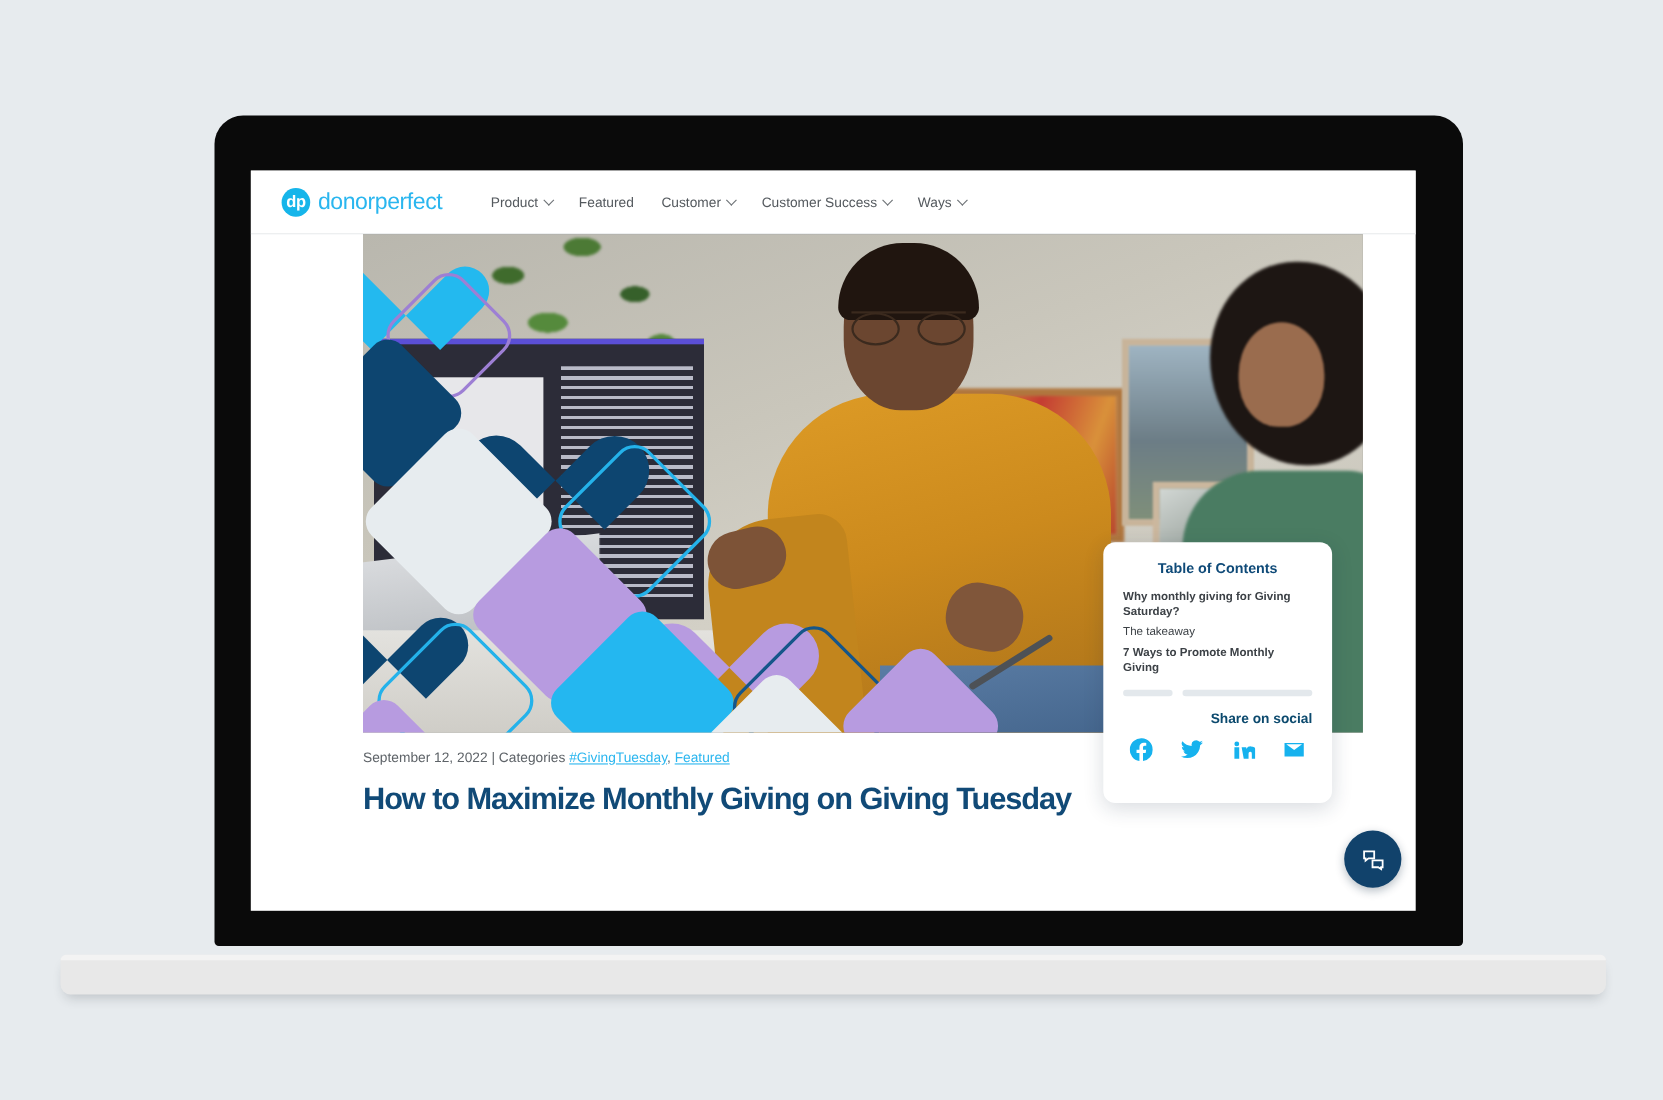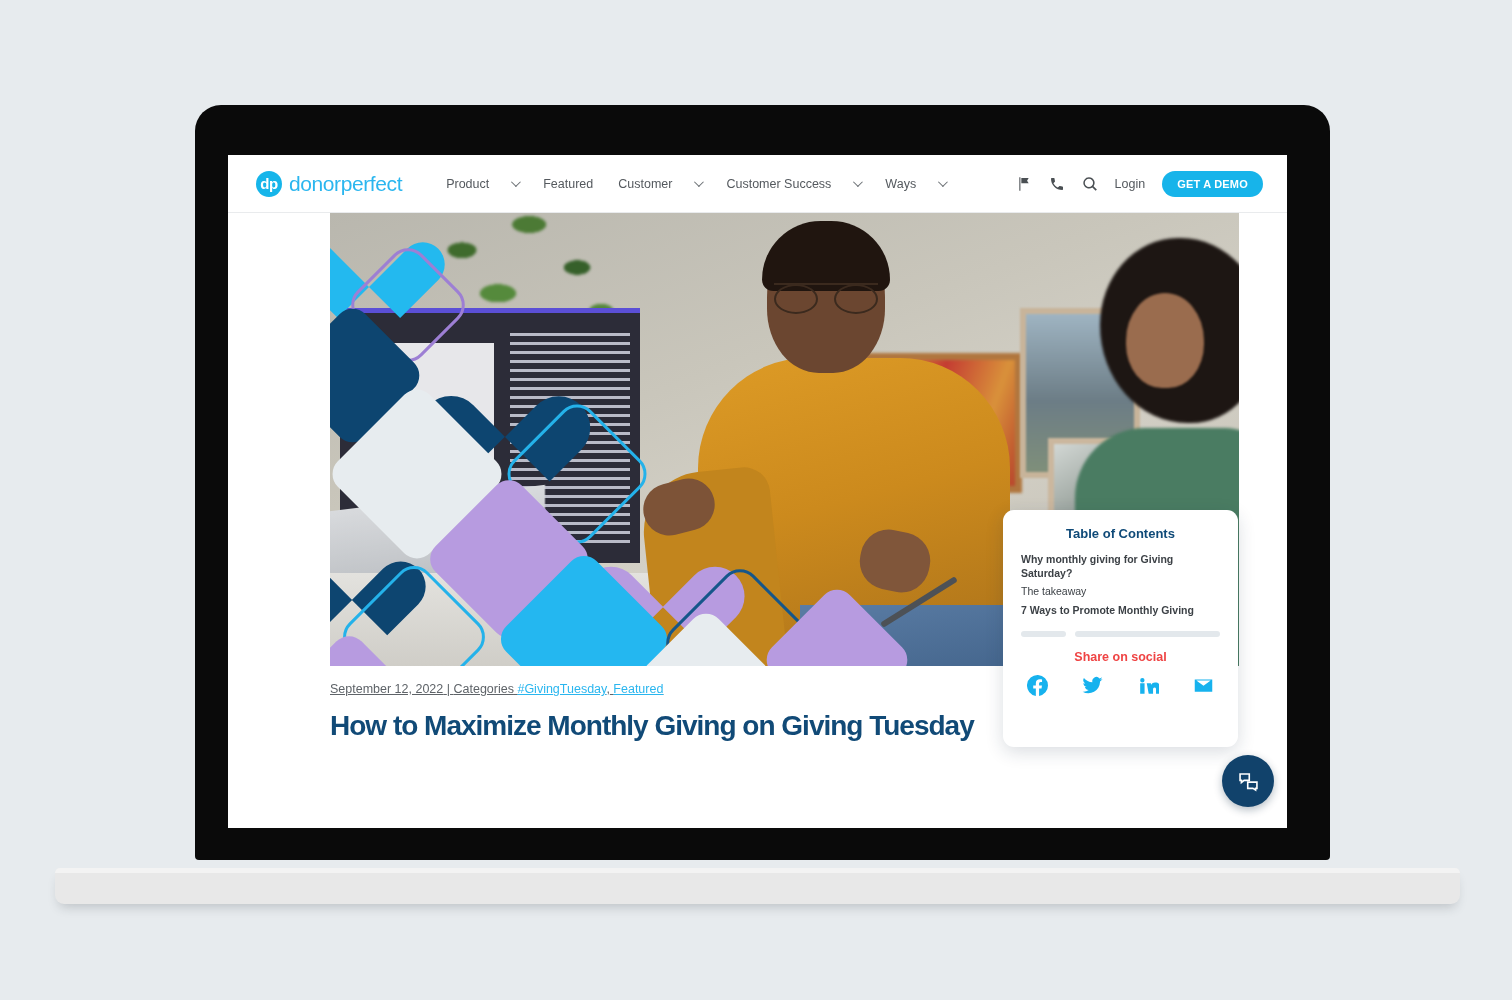--- a/index.html
+++ b/index.html
@@ -54,21 +54,21 @@
     background:#16b5ea; color:#fff;
     font-size:15px; font-weight:bold; letter-spacing:-.5px;
     display:flex; align-items:center; justify-content:center;
     line-height:1;
   }
   .logo-word{
     color:#2ab6ef; font-size:21px; letter-spacing:-.4px; font-weight:400;
   }
   .nav-links{ display:flex; align-items:center; gap:25px; }
   .nav-link{
-    display:flex; align-items:center; gap:22px;
+    display:flex; align-items:center; gap:5px;
     color:#54595e; font-size:12.5px; white-space:nowrap; cursor:pointer;
   }
   .caret{ width:7px; height:7px; border-right:1.6px solid #6c7175;
           border-bottom:1.6px solid #6c7175; transform:rotate(45deg) translateY(-2px); }
   .nav-right{ margin-left:auto; display:flex; align-items:center; gap:17px; }
   .nav-ico{ width:16px; height:16px; display:block; fill:#4a4f53; cursor:pointer; }
   .login{ color:#54595e; font-size:12.5px; cursor:pointer; }
   .demo-btn{
     background:#17b4ea; color:#fff; font-weight:bold;
     font-size:11px; letter-spacing:.2px;
@@ -163,42 +163,42 @@
   .hrt{ position:absolute; }
   .hrt i, .hrt b{
     position:absolute; width:50%; height:80%; top:0;
     border-radius:50px 50px 0 0;
   }
   .hrt i{ left:0; transform:rotate(-45deg); transform-origin:100% 100%; }
   .hrt b{ right:0; transform:rotate(45deg); transform-origin:0 100%; }
 
   
   .toc{
-    position:absolute; left:775px; top:355px;
-    width:235px; height:237px;
+    position:absolute; left:775px; top:338px;
+    width:208px; height:237px;
     background:#fff; border-radius:11px;
     box-shadow:0 5px 18px rgba(25,45,70,.16);
     padding:16px 18px 0;
   }
   .toc-title{
     color:#0f4a78; font-size:13px; font-weight:bold;
     text-align:center; margin-bottom:12px;
   }
   .toc-item{ font-size:10.5px; line-height:1.3; color:#3c4146; margin-bottom:5px; cursor:pointer; }
   .toc-item.b{ font-weight:bold; color:#3c4146; }
   .toc-bars{ display:flex; gap:9px; margin:13px 0 13px; align-items:center; }
   .bar{ height:6px; border-radius:4px; background:#e3e8ec; }
   .bar-a{ width:45px; } .bar-b{ flex:1; }
-  .toc-share{ color:#ef4444; font-size:12.5px; font-weight:bold; text-align:center; margin-bottom:11px; }
+  .toc-share{ color:#0c4a6e; font-size:12.5px; font-weight:bold; text-align:right; margin-bottom:11px; }
   .toc-icons{ display:flex; justify-content:space-between; padding:0 6px; }
   .toc-icons svg{ width:21px; height:21px; fill:#16b2ee; cursor:pointer; display:block; }
 
   
   .article{ position:absolute; left:102px; top:527px; width:780px; }
-  .meta{ font-size:12.5px; color:#5e6368; margin-bottom:14px;text-decoration:underline; }
+  .meta{ font-size:12.5px; color:#5e6368; margin-bottom:14px; }
   .meta a{ color:#2ab6ef; text-decoration:underline; }
   .headline{
     color:#114a77; font-size:28px; line-height:1.14;
     font-weight:bold; letter-spacing:-1px;
   }
 
   
   .chat{
     position:absolute; left:1222px; top:755px;
     width:52px; height:52px; border-radius:50%;
@@ -241,33 +241,20 @@
         <div class="nav-link">
           <span>Customer Success</span>
           <span class="caret"></span>
         </div>
         <div class="nav-link">
           <span>Ways</span>
           <span class="caret"></span>
         </div>
       </nav>
 
-      <div class="nav-right">
-        <svg class="nav-ico" viewBox="0 0 24 24">
-          <path d="M5 2h1.6v20H5zM8 3h11l-2.4 4L19 11H8z"></path>
-        </svg>
-        <svg class="nav-ico" viewBox="0 0 24 24">
-          <path d="M6.6 10.8c1.4 2.8 3.8 5.1 6.6 6.6l2.2-2.2c.3-.3.7-.4 1-.2 1.1.4 2.4.6 3.6.6.6 0 1 .4 1 1V20c0 .6-.4 1-1 1C10.6 21 3 13.4 3 4c0-.6.4-1 1-1h3.4c.6 0 1 .4 1 1 0 1.3.2 2.5.6 3.6.1.3 0 .7-.2 1z"></path>
-        </svg>
-        <svg class="nav-ico" viewBox="0 0 24 24">
-          <path d="M10.4 2a8.4 8.4 0 1 0 5.1 15.1l5 5 1.8-1.8-5-5A8.4 8.4 0 0 0 10.4 2m0 2.2a6.2 6.2 0 1 1 0 12.4 6.2 6.2 0 0 1 0-12.4"></path>
-        </svg>
-        <span class="login">Login</span>
-        <button class="demo-btn">GET A DEMO</button>
-      </div>
     </div>
 
     <div class="hero">
 
       <div class="photo">
         <div class="ph-wall"></div>
         <div class="ph-plant"></div>
         <div class="ph-monitor">
             <div class="ph-monitor-ui"></div>
             <div class="ph-code"></div>

